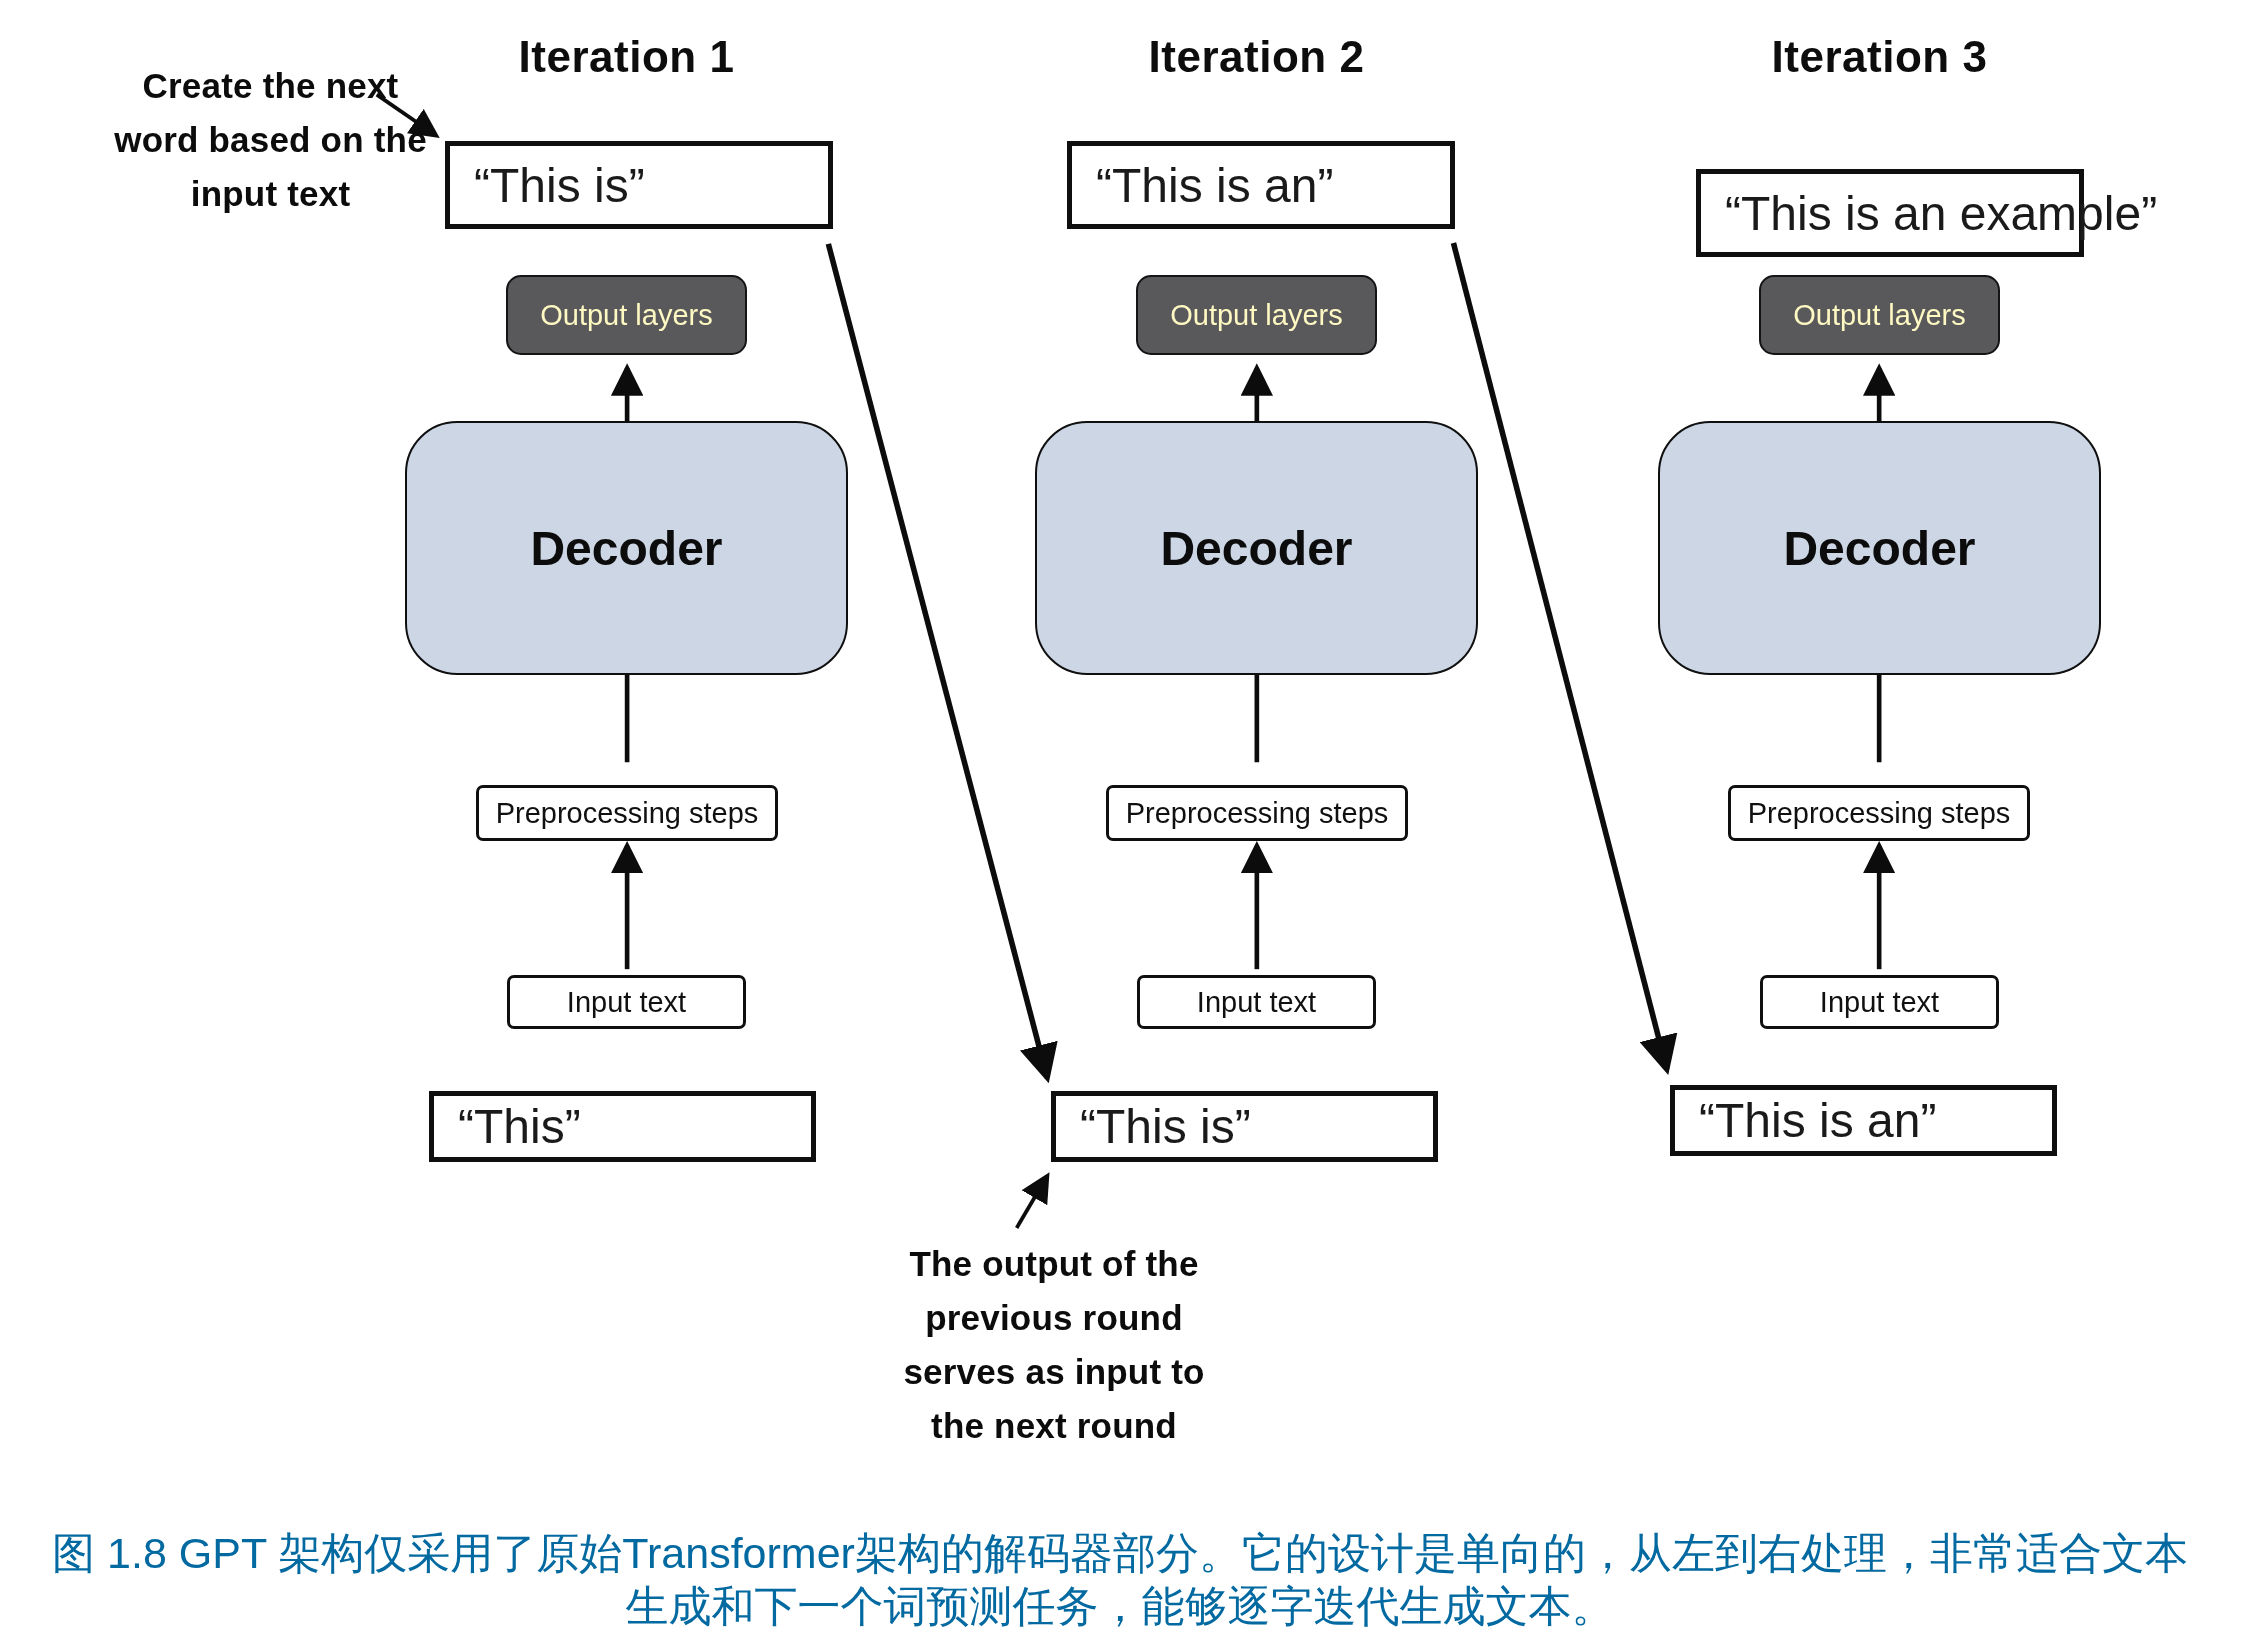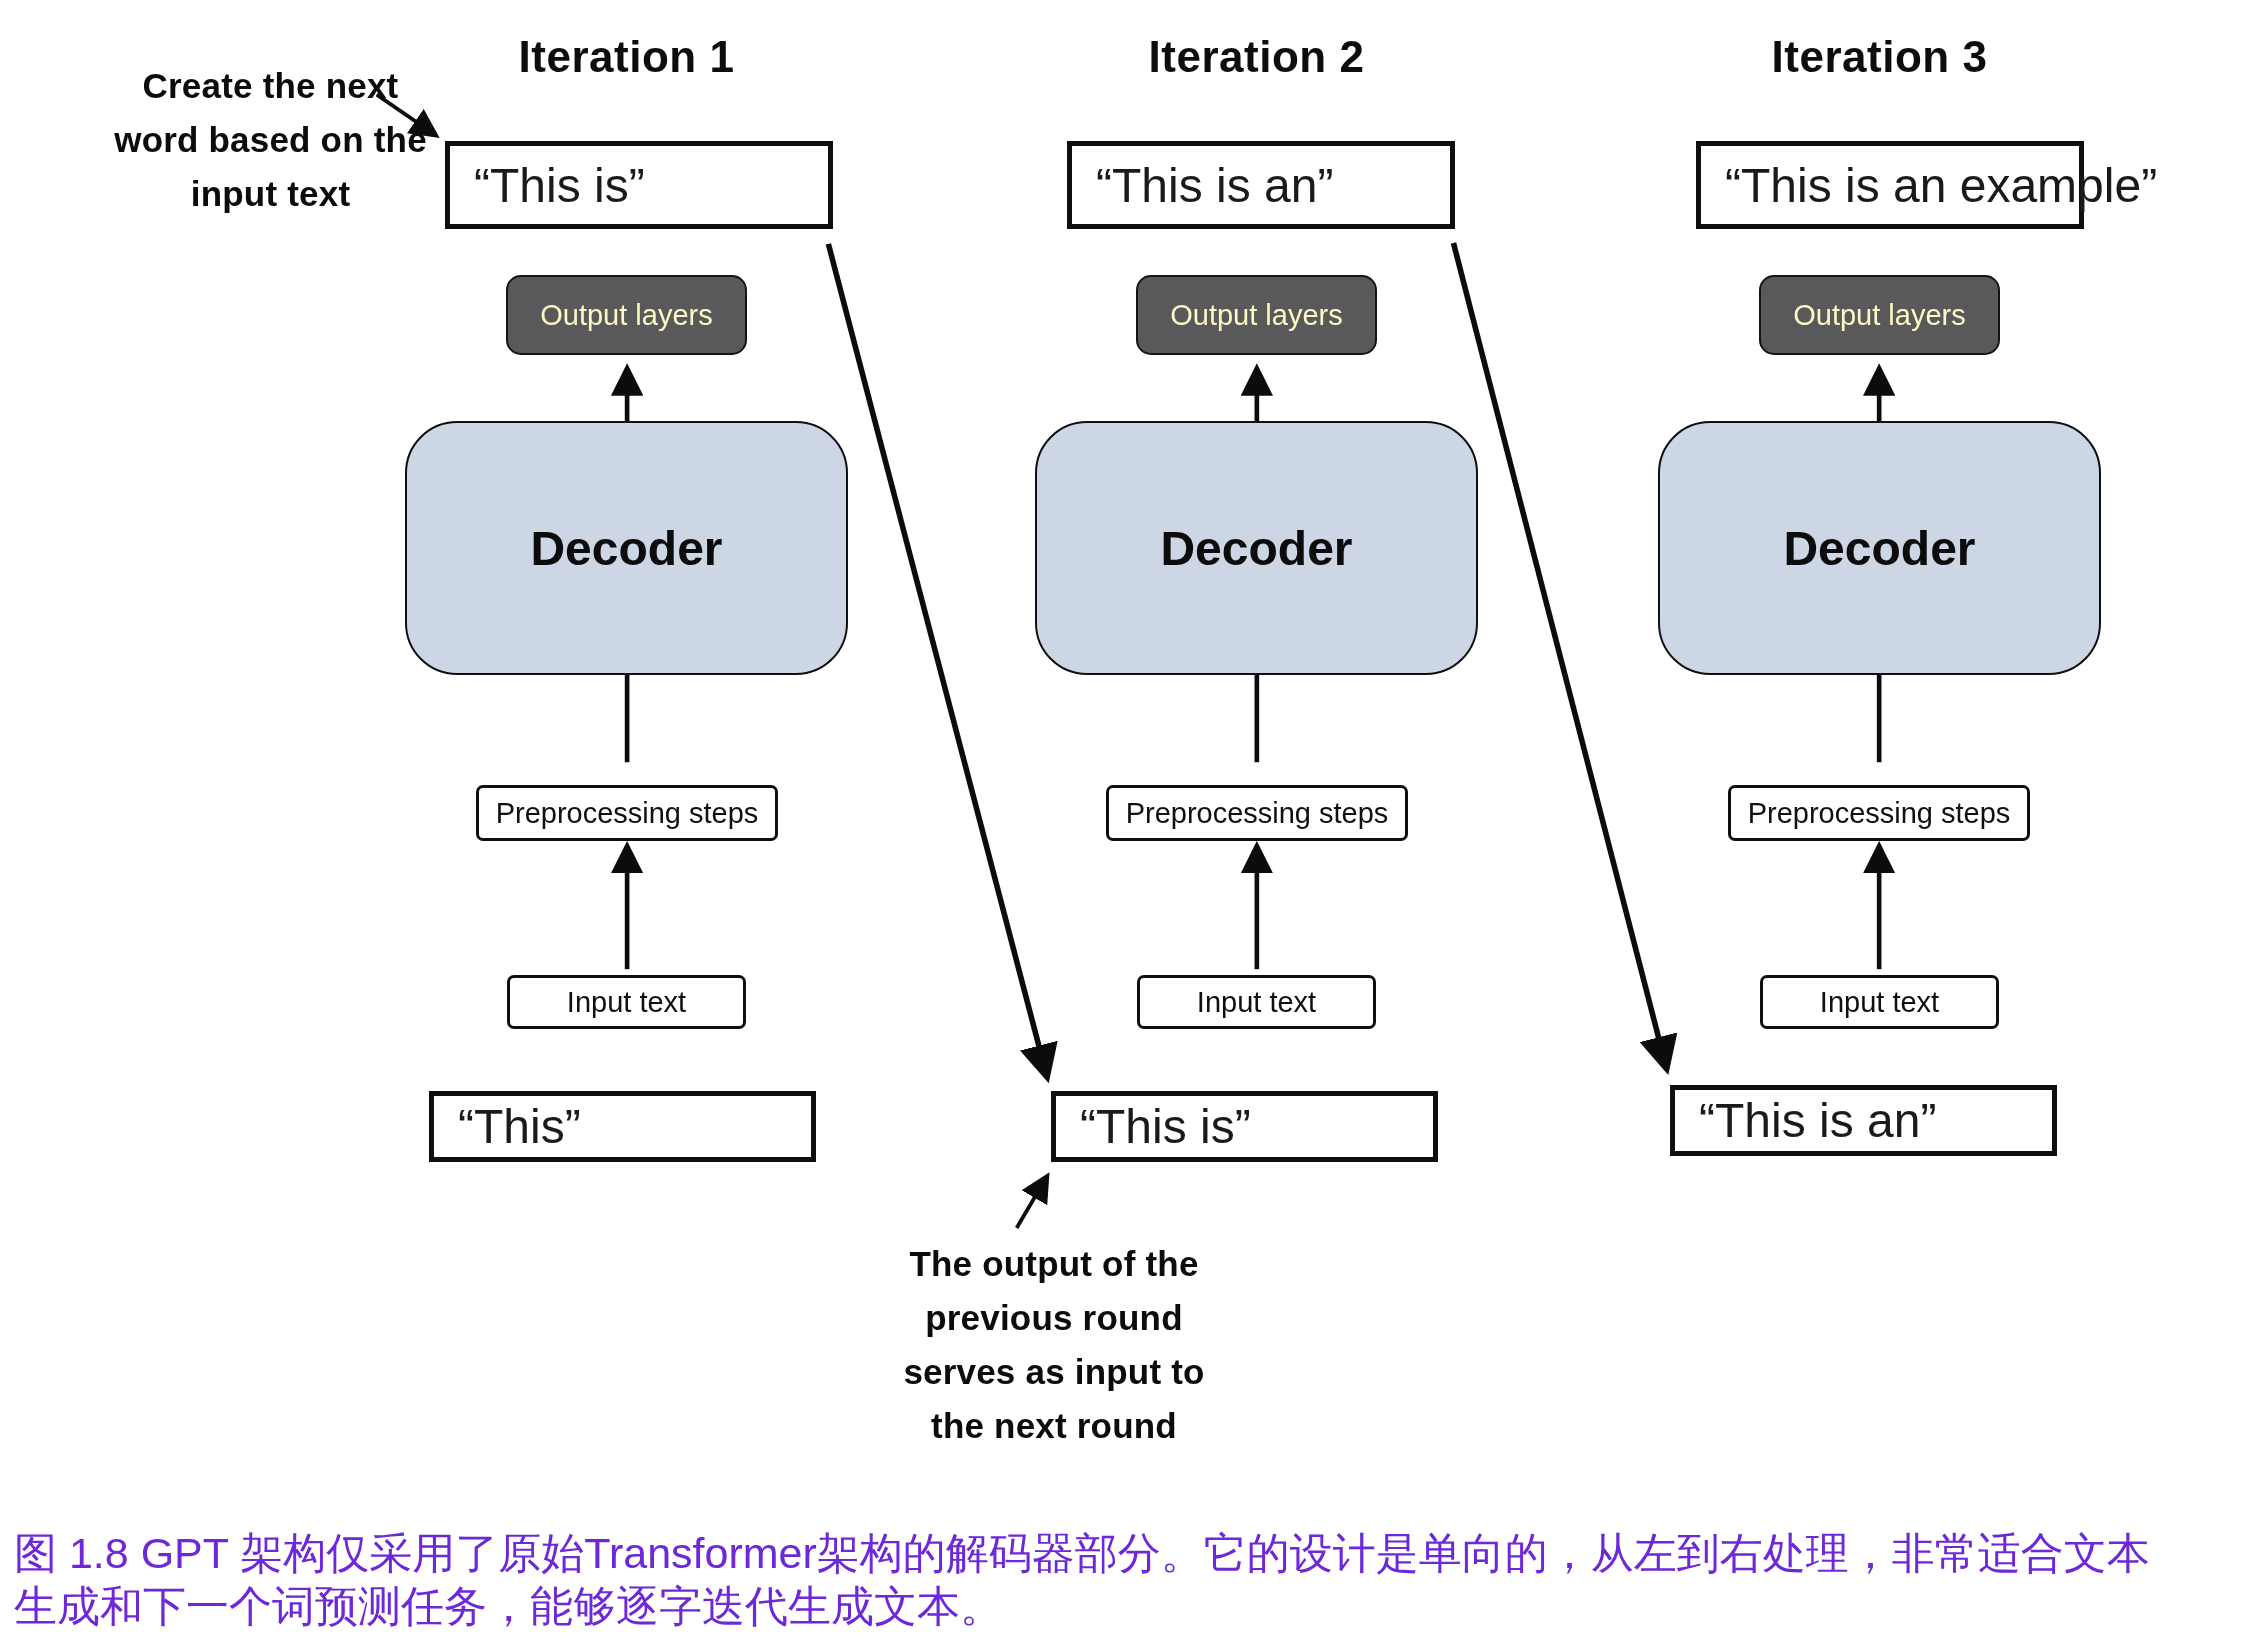--- a/index.html
+++ b/index.html
@@ -14,21 +14,21 @@
     font-size:44px; font-weight:bold; color:#0d0d0d; letter-spacing:0.5px;
   }
   .title1 { left:469px; } .title2 { left:1099px; } .title3 { left:1722px; }
 
   .qbox {
     position:absolute; box-sizing:border-box; background:#ffffff;
     border:5.6px solid #0f0f0f; display:flex; align-items:center;
     padding-left:24px; font-size:48px; color:#1a1a1a; white-space:nowrap;
   }
   .qtop { top:141px; width:388px; height:88px; }
-  .qtop1 { left:445px; } .qtop2 { left:1067px; } .qtop3 { left:1696px; }
+  .qtop1 { left:445px; } .qtop2 { left:1067px; } .qtop3 { left:1696px;margin-top:28px; }
   .qbot { width:387px; height:71px; }
   .qbot1 { left:429px;  top:1091px; }
   .qbot2 { left:1051px; top:1091px; }
   .qbot3 { left:1670px; top:1085px; }
 
   .outlayers {
     position:absolute; top:275px; width:241px; height:80px; box-sizing:border-box;
     background:#59595b; border:2.8px solid #141416; border-radius:15px;
     color:#fef9c3; font-size:29px; display:flex; align-items:center; justify-content:center;
   }
@@ -54,22 +54,22 @@
   .in1 { left:507px; } .in2 { left:1137px; } .in3 { left:1760px; }
 
   .note {
     position:absolute; text-align:center; font-weight:bold; color:#0c0c0c;
     font-size:35px; line-height:54px; letter-spacing:0.2px;
   }
   .note-top    { left:98px; top:59px;   width:345px; }
   .note-bottom { left:863px; top:1237px; width:382px; }
 
   .caption {
-    position:absolute; left:14px; top:1527px; width:2226px;
-    color:#6d28d9; font-size:43px; line-height:53px;
+    position:absolute; left:7px; top:1527px; width:2226px;
+    color:#0369a1; font-size:43px; line-height:53px;text-align:center;
   }
 </style>
 </head>
 <body>
 
 <div class="canvas">
 
   <svg class="arrows" width="2254" height="1649" viewBox="0 0 2430 1778">
     <defs>
       <marker id="ah" viewBox="0 0 10 10" refX="8.5" refY="5" markerWidth="7" markerHeight="7" orient="auto-start-reverse">

